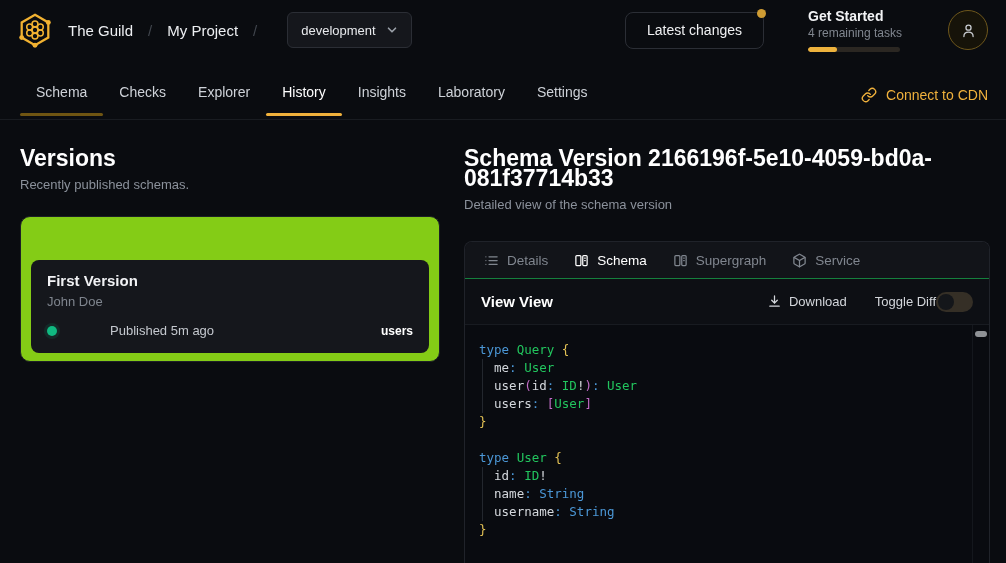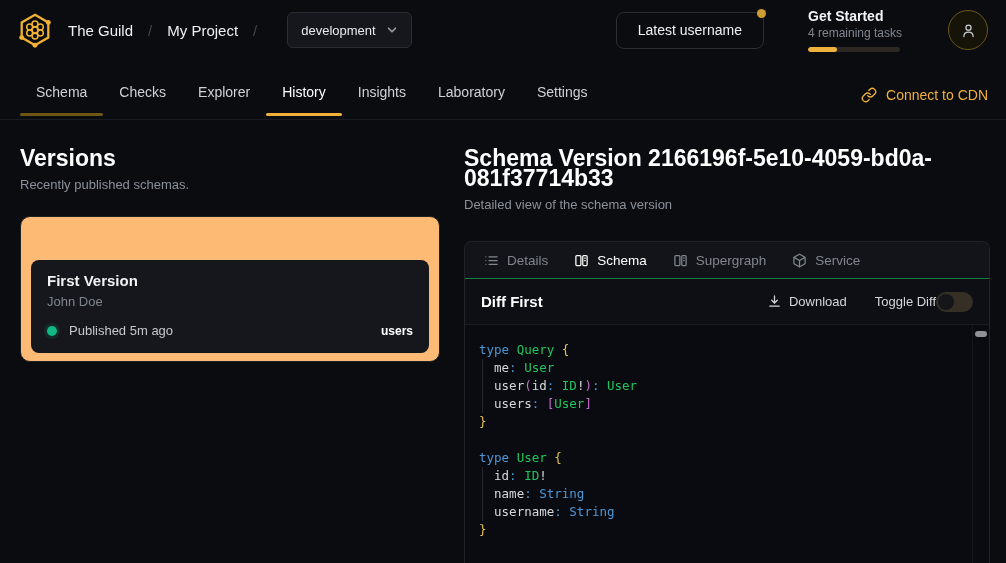--- a/index.html
+++ b/index.html
@@ -50,29 +50,29 @@
     margin-bottom:16px; cursor:pointer; }
 
   
   .main { display:flex; gap:24px; padding:28px 16px 0 20px; }
   .left-col { width:420px; flex-shrink:0; }
   .right-col { flex:1; min-width:0; }
   .section-title { font-size:23px; font-weight:700; color:#ffffff; line-height:20px; }
   .section-sub { margin-top:9px; font-size:13px; color:#8b919b; }
 
   
-  .versions-card { margin-top:24px; background:#fdba74; border:1px solid #1d2026;
+  .versions-card { margin-top:24px; background:#84cc16; border:1px solid #1d2026;
     border-radius:10px; padding:43px 10px 8px; }
   .version-item { background:#15171c; border-radius:8px; padding:12px 16px 15px; cursor:pointer; }
   .vi-title { font-size:15px; font-weight:600; color:#f1f2f4; }
   .vi-author { margin-top:5px; font-size:13px; color:#7f858e; }
   .vi-status-row { margin-top:14px; display:flex; align-items:center; }
   .vi-dot { width:10px; height:10px; border-radius:50%; margin-right:12px;
     box-shadow:0 0 0 3px rgba(16,185,129,.12); }
-  .vi-status { font-size:13px; color:#c4c8ce; flex:1; }
+  .vi-status { font-size:13px; color:#c4c8ce; flex:1;margin-left:41px; }
   .vi-service { font-size:12px; font-weight:700; color:#ffffff; }
 
   
   .panel { margin-top:29px; border:1px solid #20232a; border-bottom:none;
     border-radius:8px 8px 0 0; height:347px; display:flex; flex-direction:column; overflow:hidden; }
   .panel-tabs { display:flex; align-items:flex-start; height:37px; background:#121419;
     border-bottom:1px solid #15803d; padding:0 6px; flex-shrink:0; }
   .ptab { display:flex; align-items:center; gap:8px; padding:0 13px; height:100%;
     font-size:13.5px; color:#80868f; cursor:pointer; }
   .ptab.active { color:#ffffff; font-weight:500; }
@@ -139,21 +139,21 @@
       <span>
         <svg width="12" height="12" viewBox="0 0 12 12" fill="none" stroke="#9aa0a8" stroke-width="1.6" stroke-linecap="round" stroke-linejoin="round">
           <path d="M2.5 4.2 L6 7.8 L9.5 4.2"></path>
         </svg>
       </span>
     </div>
   </div>
 
   <div class="hdr-right">
     <button class="latest-btn">
-      <span>Latest username</span>
+      <span>Latest changes</span>
       <span class="latest-dot" style="background:#cf9c33;"></span>
     </button>
     <div class="get-started">
       <div class="gs-title">Get Started</div>
       <div class="gs-sub">4 remaining tasks</div>
       <div class="gs-bar">
         <div class="gs-fill" style="background: rgb(237, 178, 61); width: 32%;"></div>
       </div>
     </div>
     <div class="avatar">
@@ -269,21 +269,21 @@
               <path d="M21 16V8a2 2 0 0 0-1-1.73l-7-4a2 2 0 0 0-2 0l-7 4A2 2 0 0 0 3 8v8a2 2 0 0 0 1 1.73l7 4a2 2 0 0 0 2 0l7-4A2 2 0 0 0 21 16z"></path>
               <polyline points="3.27 6.96 12 12.01 20.73 6.96"></polyline>
                 <line x1="12" y1="22.08" x2="12" y2="12"></line>
             </svg>
           </span>
           <span>Service</span>
         </div>
       </div>
 
       <div class="diff-row">
-        <div class="diff-title">Diff First</div>
+        <div class="diff-title">View View</div>
         <button class="download-btn">
           <span>
             <svg width="15" height="15" viewBox="0 0 24 24" fill="none" stroke="#d3d6db" stroke-width="2" stroke-linecap="round" stroke-linejoin="round">
               <path d="M12 3 v11"></path>
                 <polyline points="7.5 10 12 14.5 16.5 10"></polyline>
                 <path d="M4.5 19.5 h15"></path>
             </svg>
           </span>
           <span>Download</span>
         </button>

